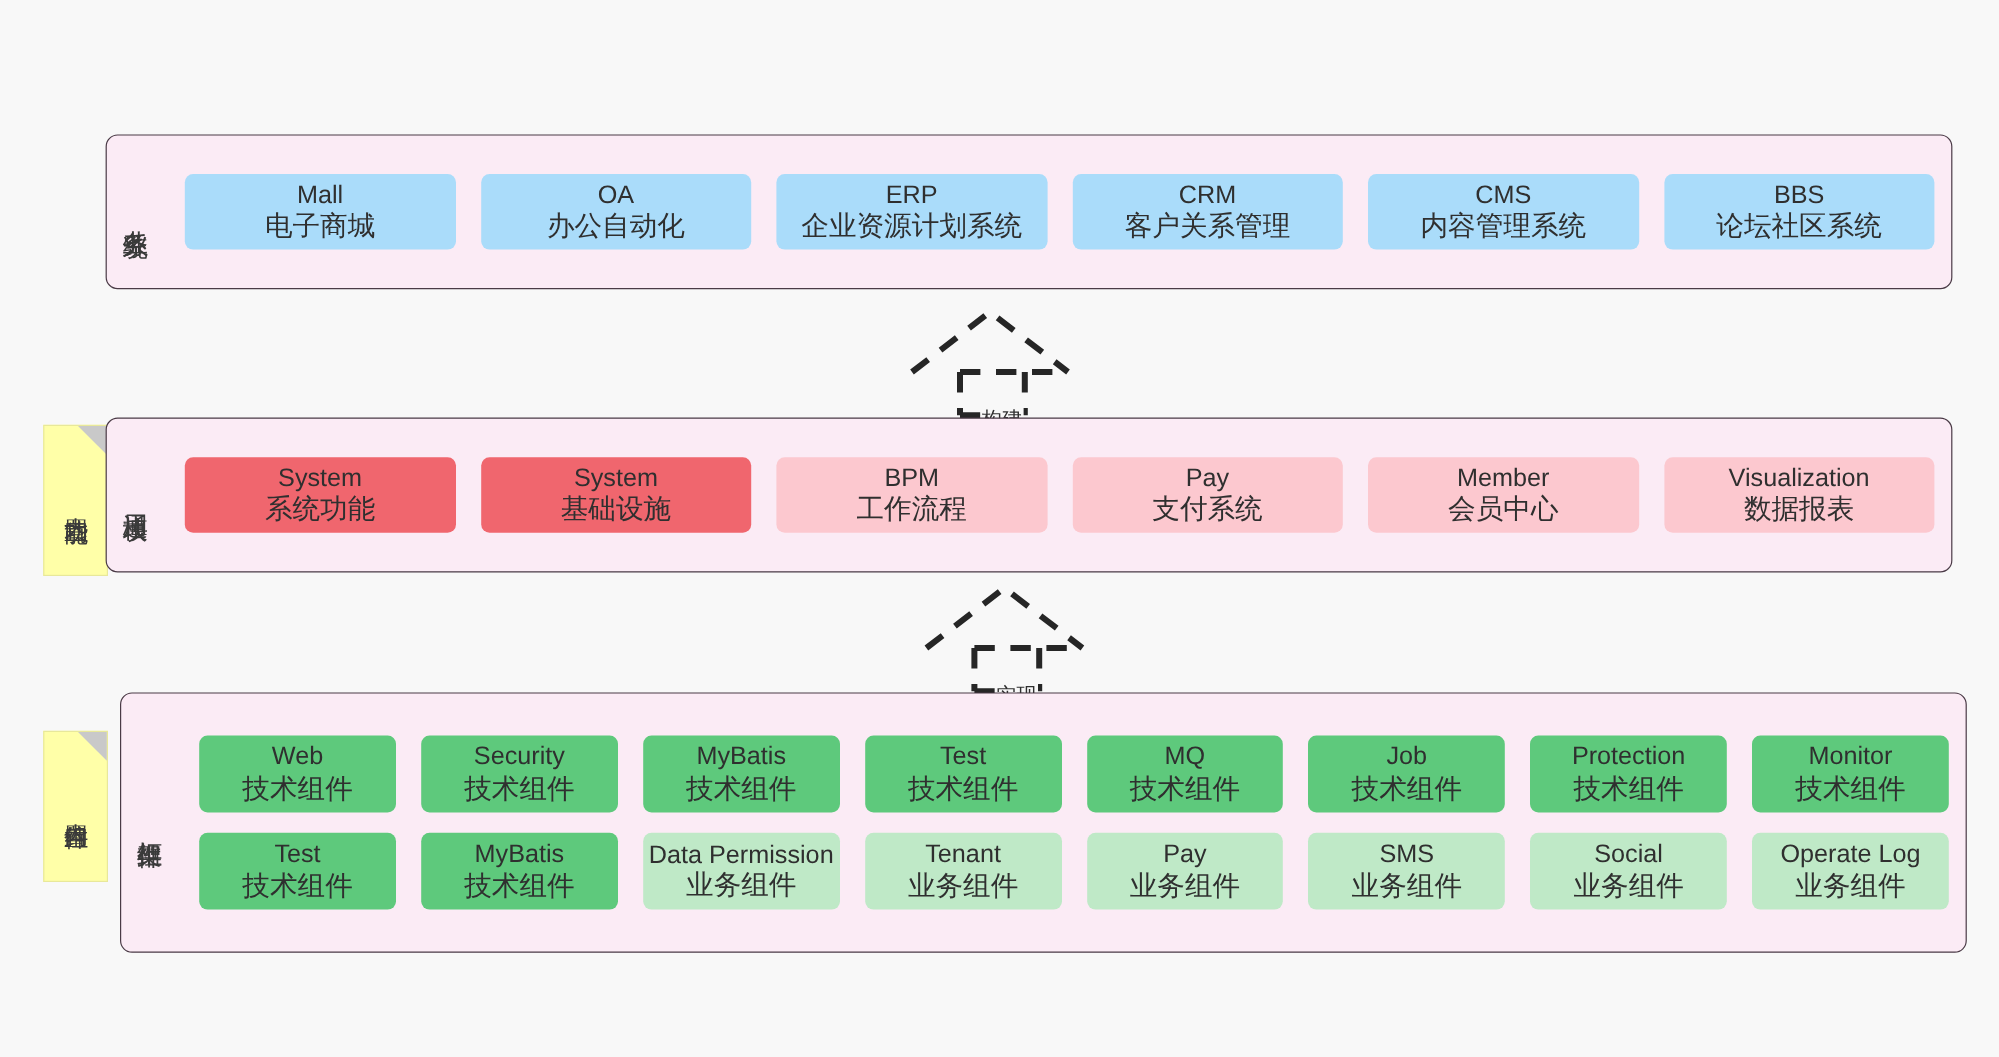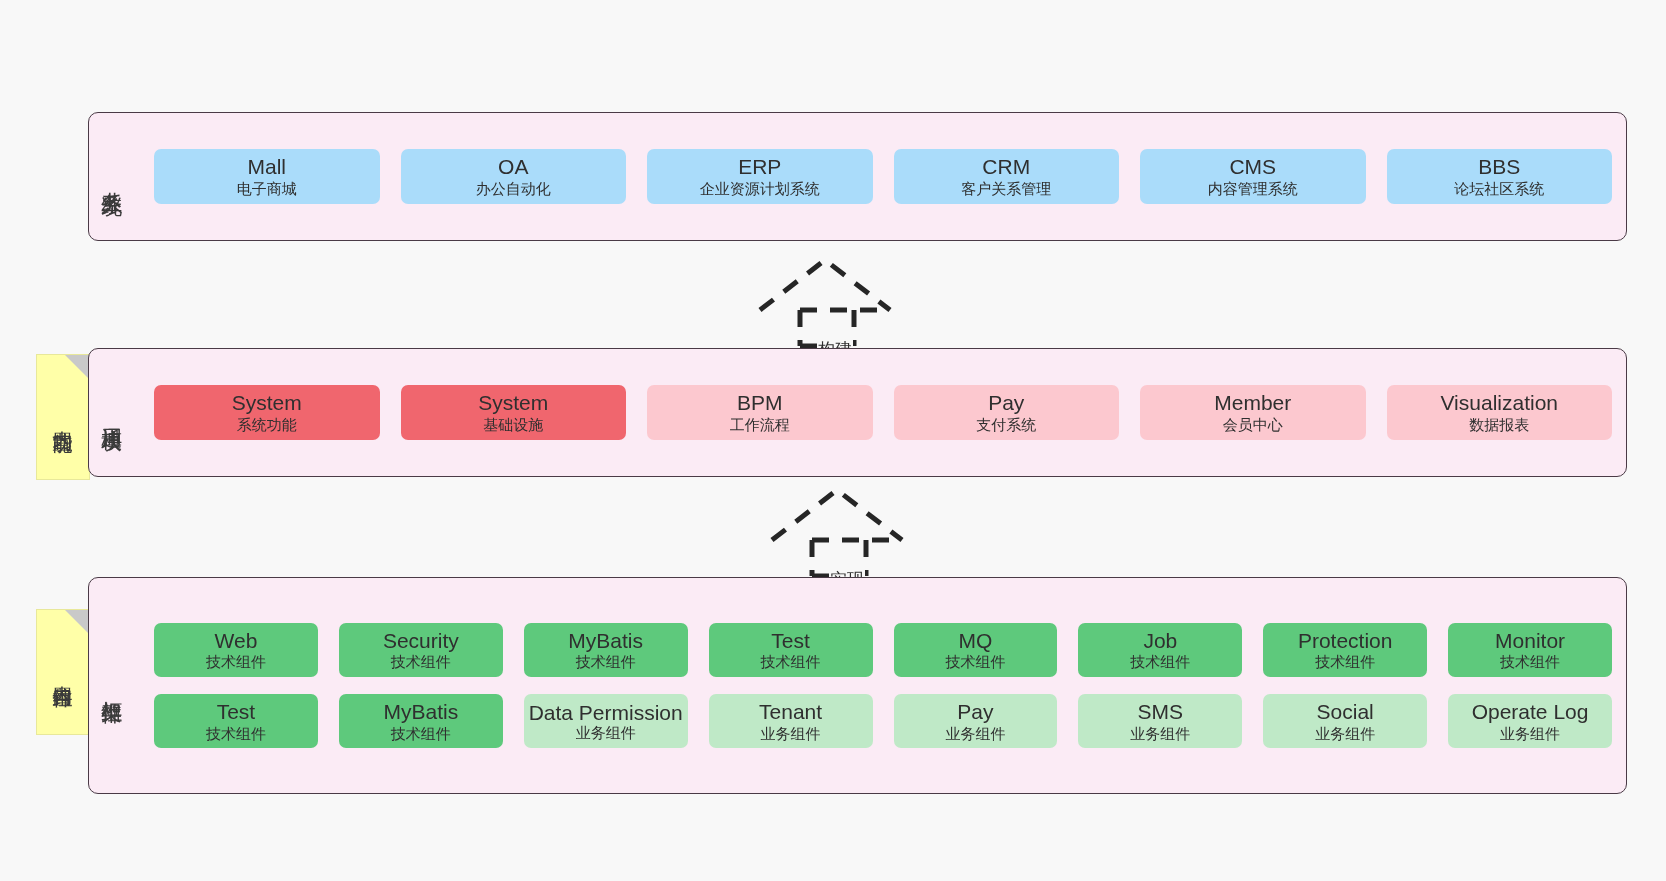--- a/index.html
+++ b/index.html
@@ -61,34 +61,34 @@
     display:flex;
     flex-direction:column;
     align-items:center;
     justify-content:center;
     text-align:center;
     box-sizing:border-box;
     padding:6px 4px;
     line-height:1.18;
   }
   .cell .en{font-size:21px;color:#2f2f2f;}
-  .cell .cn{font-size:15px;color:#2f2f2f;}
+  .cell .cn{font-size:23px;color:#2f2f2f;}
   .cell.wrap .en{line-height:1.1;}
 
   
   .c-blue       {background:#aadcfa;}
   .c-red        {background:#f0666e;}
   .c-pink       {background:#fcc8cf;}
   .c-green      {background:#5ec97c;}
   .c-lightgreen {background:#bfe9c7;}
 
   
   #layer-business {left:88px;  top:112px; width:1539px; height:129px;}
   #layer-common   {left:88px;  top:348px; width:1539px; height:129px;}
-  #layer-framework{left:88px;  top:577px; width:1539px; height:217px;}
+  #layer-framework{left:100px;  top:577px; width:1539px; height:217px;}
 
   
   .note{
     position:absolute;
     background:#ffffa8;
     border:1px solid #e8e89a;
     box-sizing:border-box;
     display:flex;
     align-items:center;
     justify-content:center;

